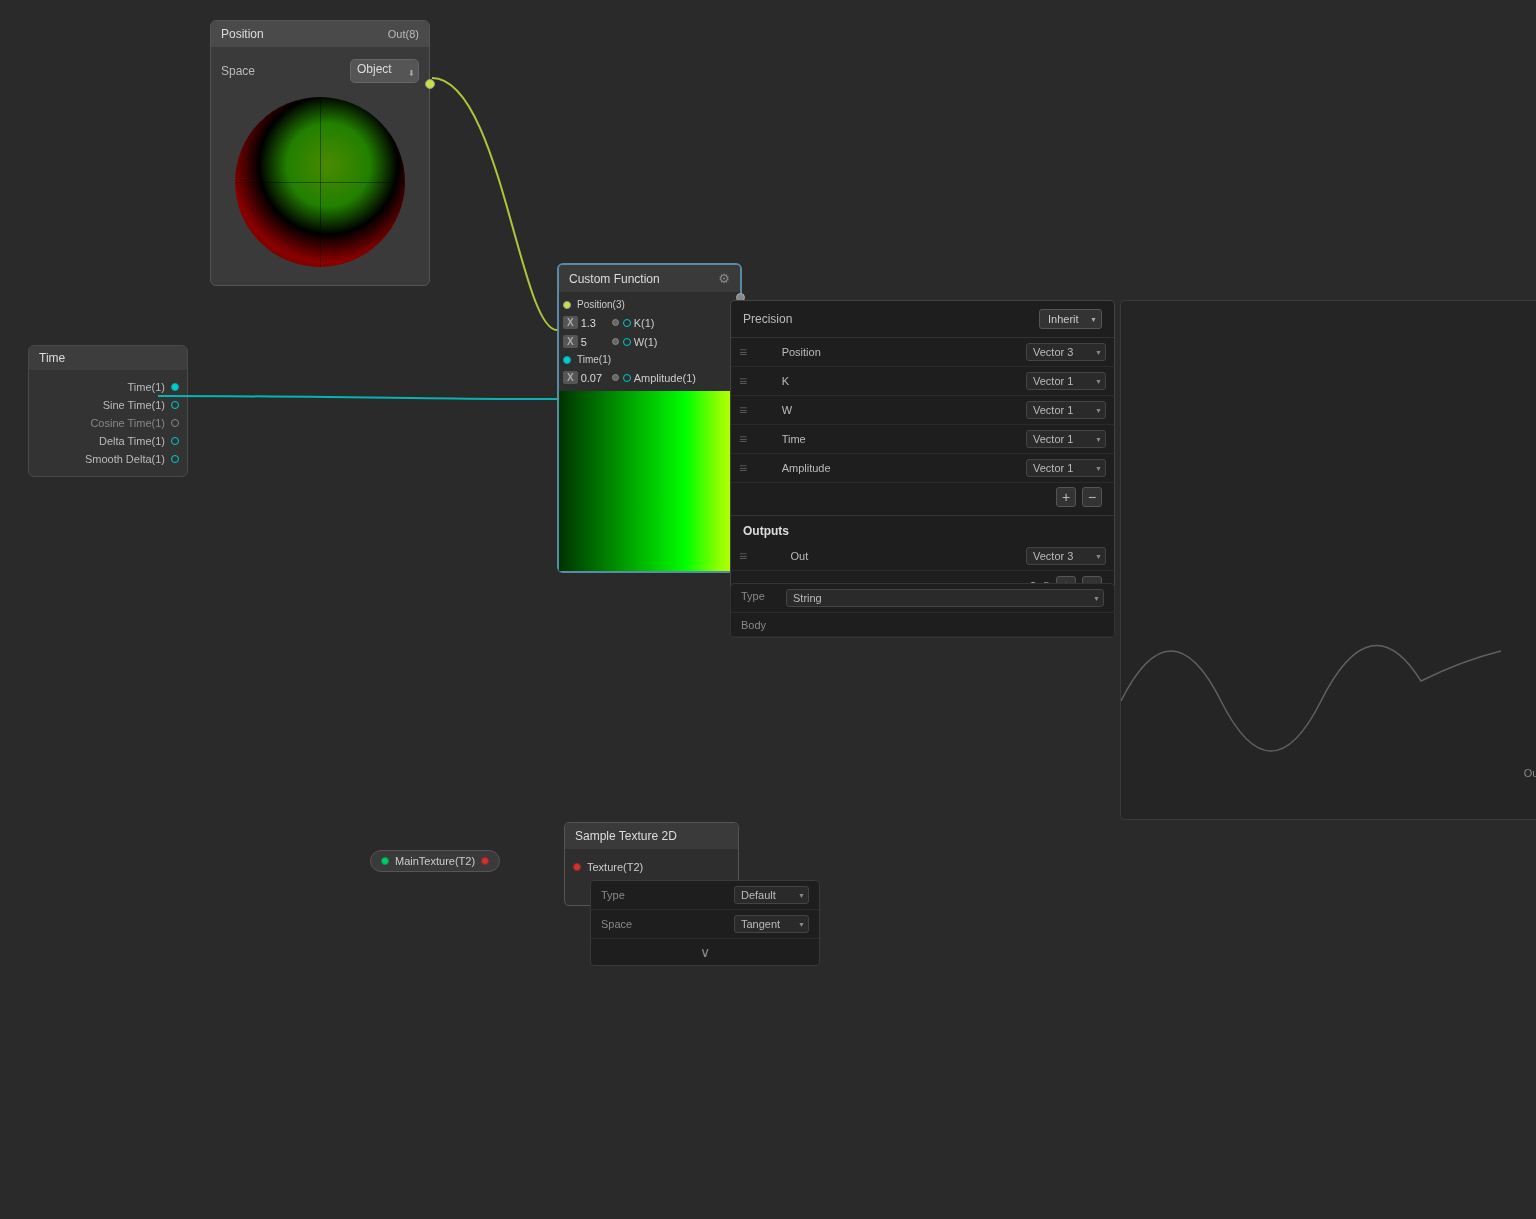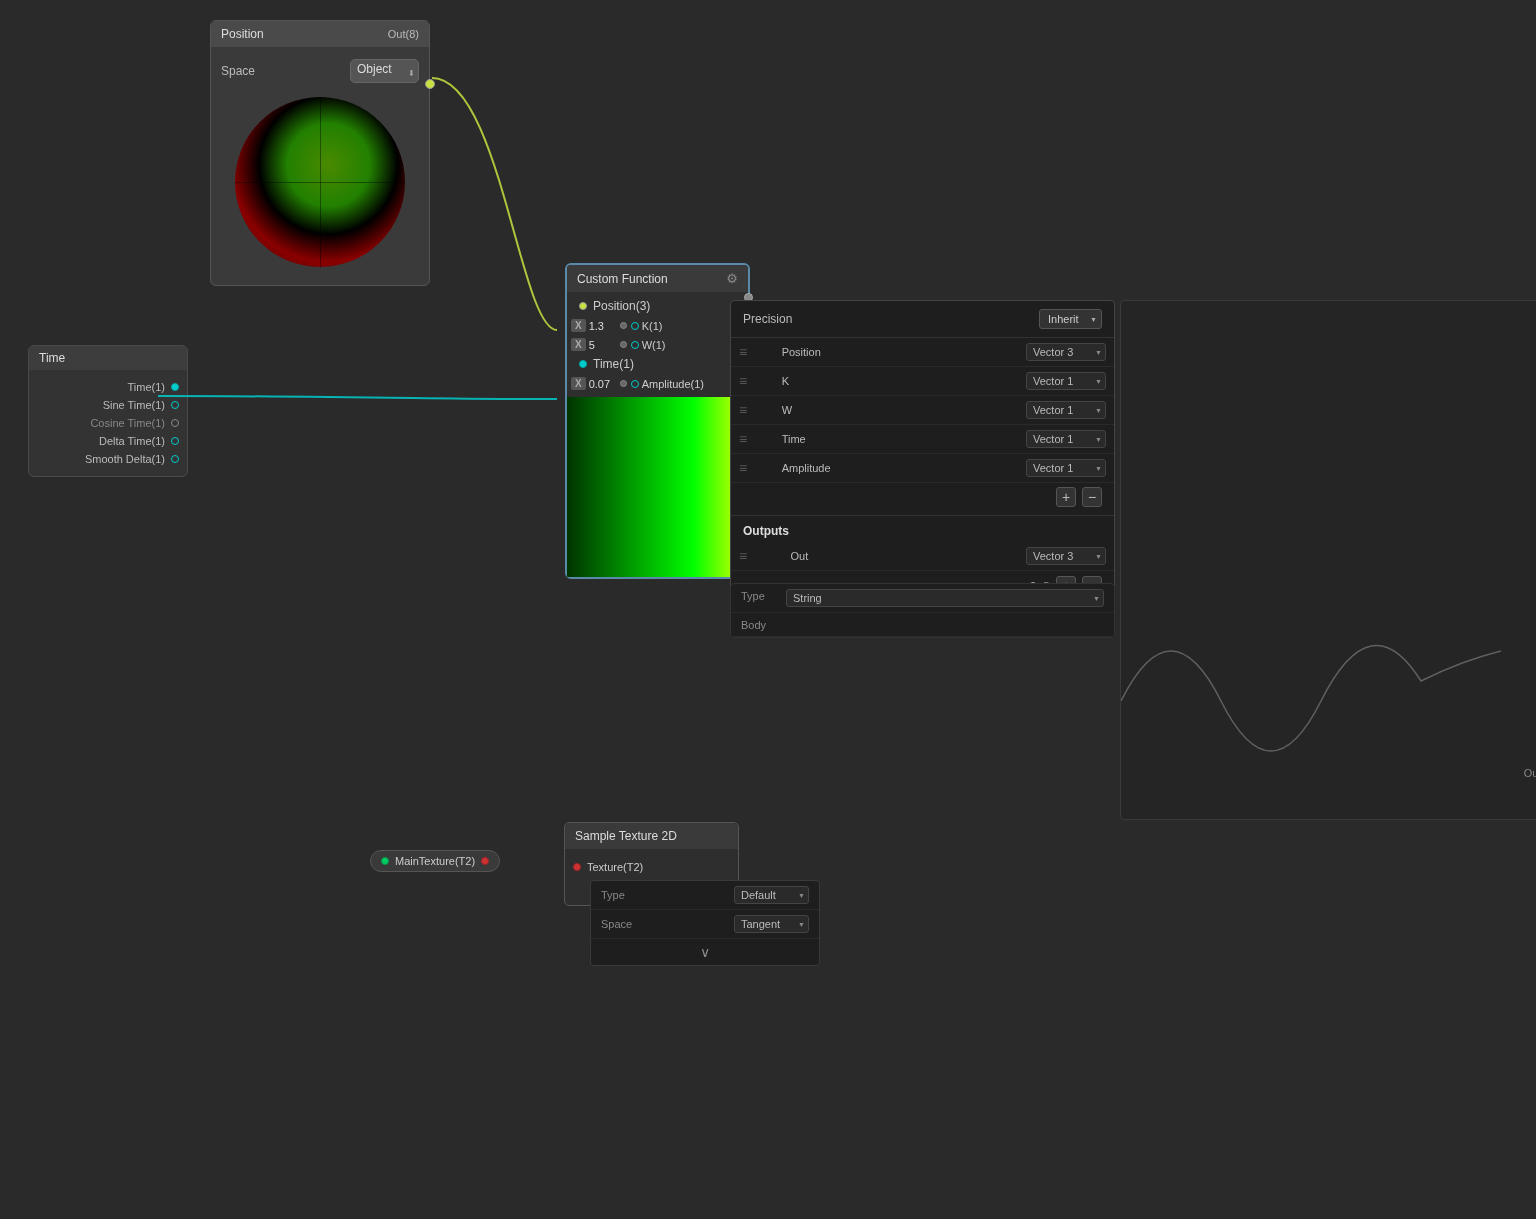--- a/index.html
+++ b/index.html
@@ -147,35 +147,34 @@
     .port-dot.green-fill { background: #00cc66; border: 1px solid #009944; }
 
     
     #custom-function-node {
       left: 557px;
       top: 263px;
       width: 185px;
       background: #2e2e2e;
       border: 2px solid #5a8aaa;
       border-radius: 6px;
-      margin-left: 8px;
     }
     #custom-function-node .node-header {
       background: #3a3a3a;
       border-radius: 4px 4px 0 0;
       display: flex;
       align-items: center;
       justify-content: space-between;
     }
     .cf-ports { padding: 4px 0 0 0; }
     .cf-port-row {
       display: flex;
       align-items: center;
-      padding: 3px 12px;
-      font-size: 12px;
+      padding: 3px 4px;
+      font-size: 10px;
       color: #ccc;
       gap: 6px;
     }
     .input-x-badge {
       background: #555;
       border-radius: 2px;
       padding: 1px 4px;
       font-size: 10px;
       color: #aaa;
       font-weight: bold;

